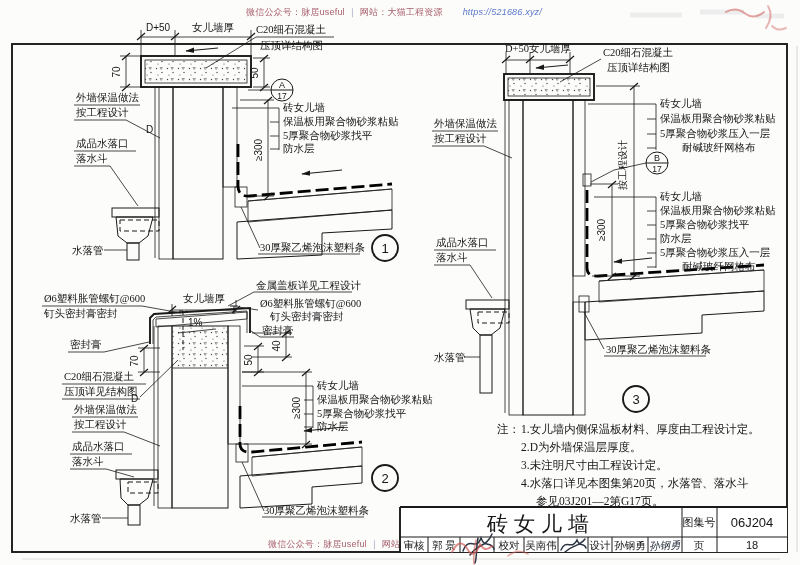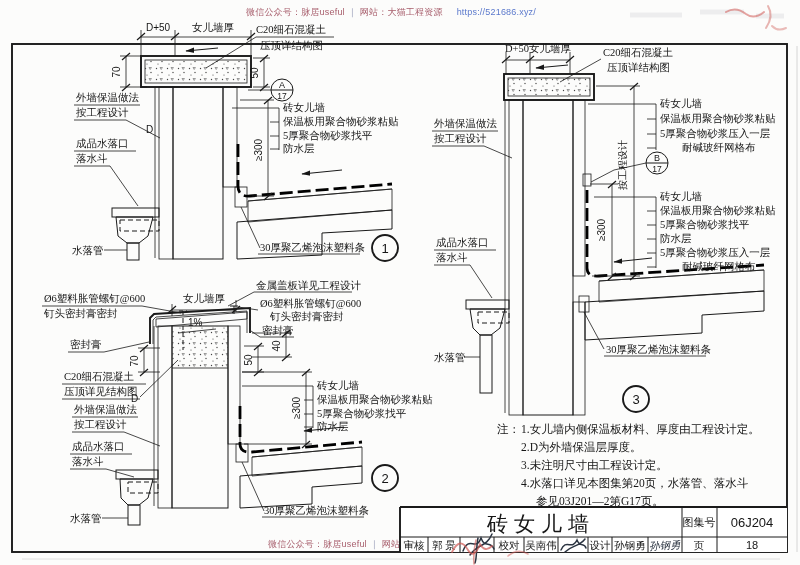--- a/index.html
+++ b/index.html
@@ -2,21 +2,21 @@
 <html><head>
 <meta charset="utf-8">
 <style>
   html,body{margin:0;padding:0;background:#e9e9e9;}
   .page{position:relative;width:800px;height:565px;background:#fcfcfb;overflow:hidden;
         font-family:"Liberation Serif",serif;}
   .wm{position:absolute;font:9px "Liberation Sans",sans-serif;white-space:nowrap;letter-spacing:.2px;}
   .wm .acct{color:#a85f6d;}
   .wm .sep{color:#8a8fb0;padding:0 3px;}
   .wm .site{color:#a85f6d;font-family:Liberation Mono, monospace;}
-  .wm .url{color:#5b79cc;padding-left:14px;}
+  .wm .url{color:#5b79cc;padding-left:20px;font-style:italic;}
   svg{position:absolute;left:0;top:0;}
   svg text{fill:#161616;font-family:"Liberation Serif",serif;}
   .t{font-size:10.5px;}
   .ts{font-size:10px;}
   .tn{font-size:10px;font-family:"Liberation Sans",sans-serif;}
   .tnote{font-size:11.5px;}
   .ttl{font-size:21px;letter-spacing:6px;}
   .tb{font-size:10.5px;}
   .s{stroke:#1a1a1a;stroke-width:1;fill:none;}
   .sh{stroke:#1a1a1a;stroke-width:.8;fill:none;}

